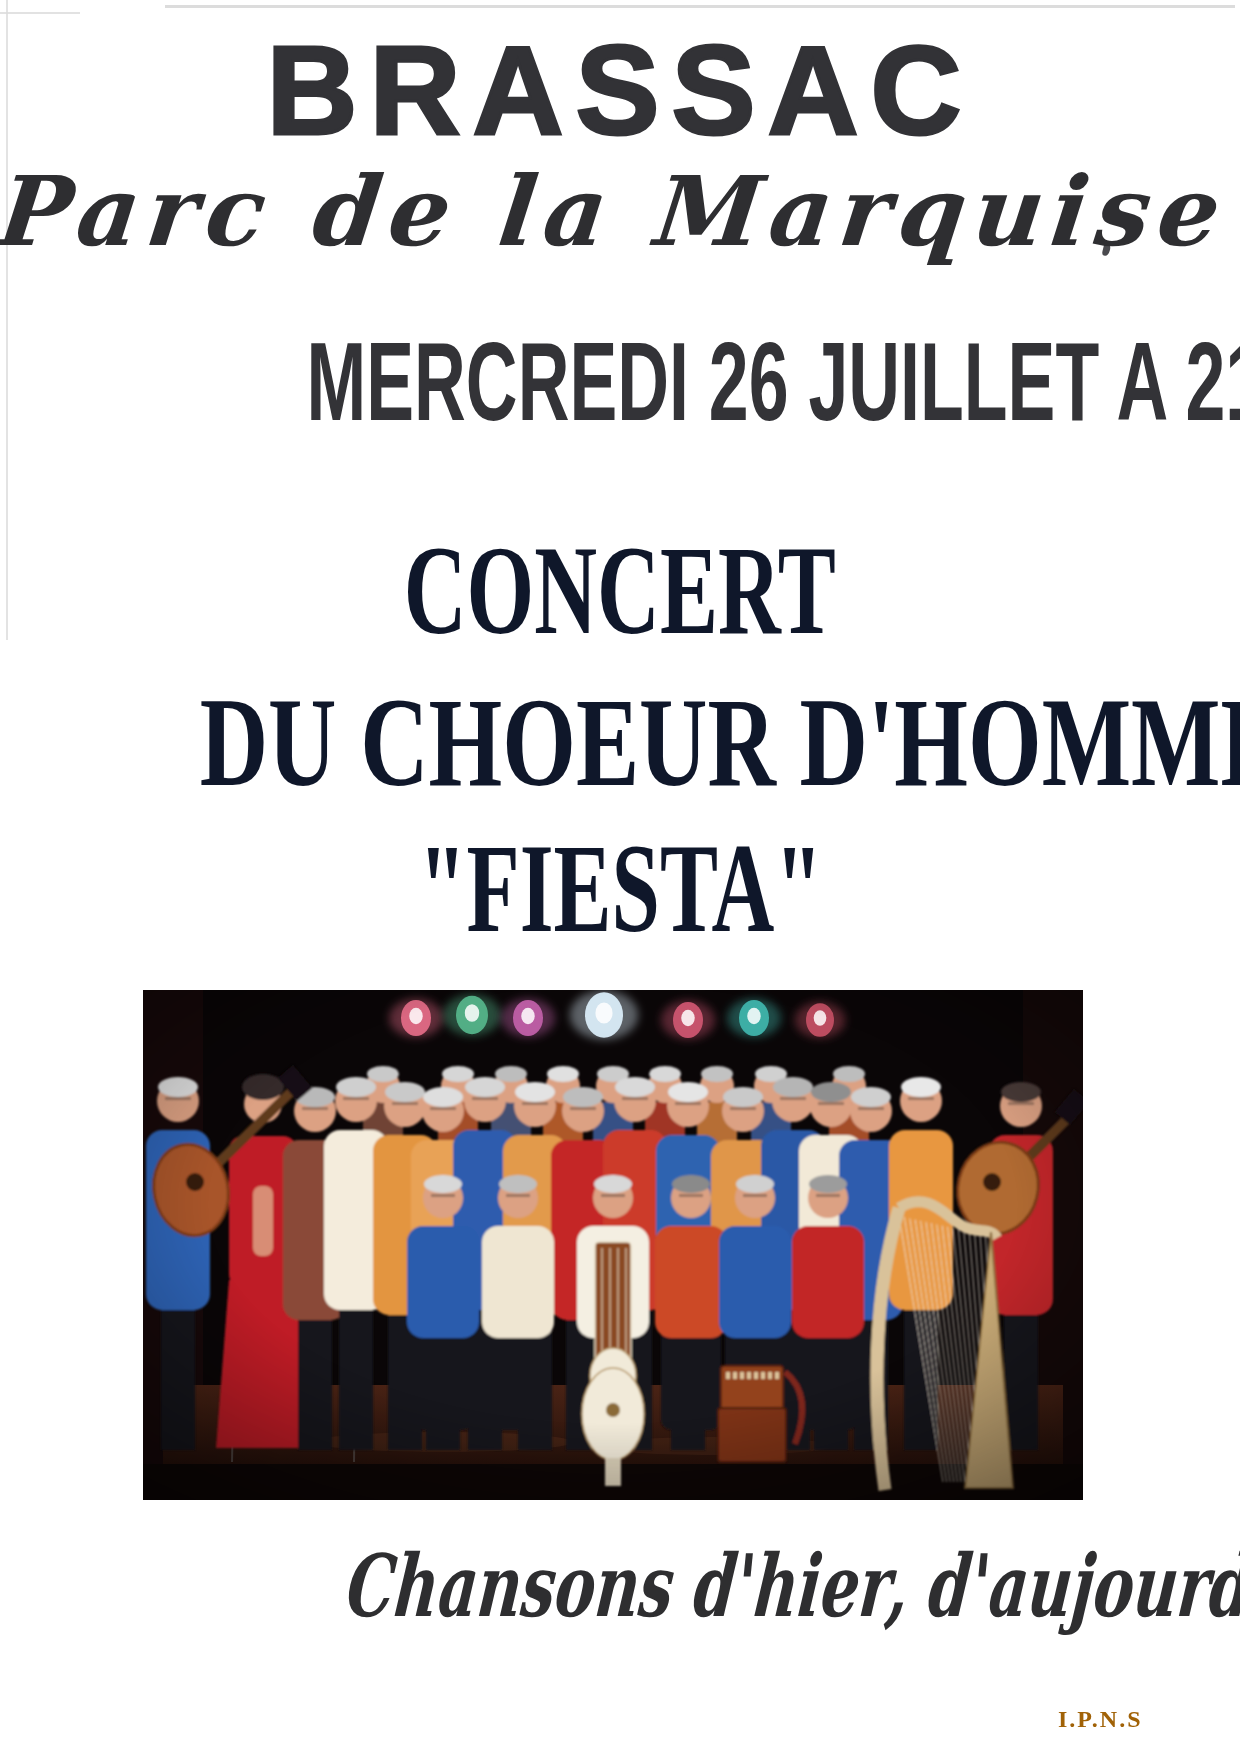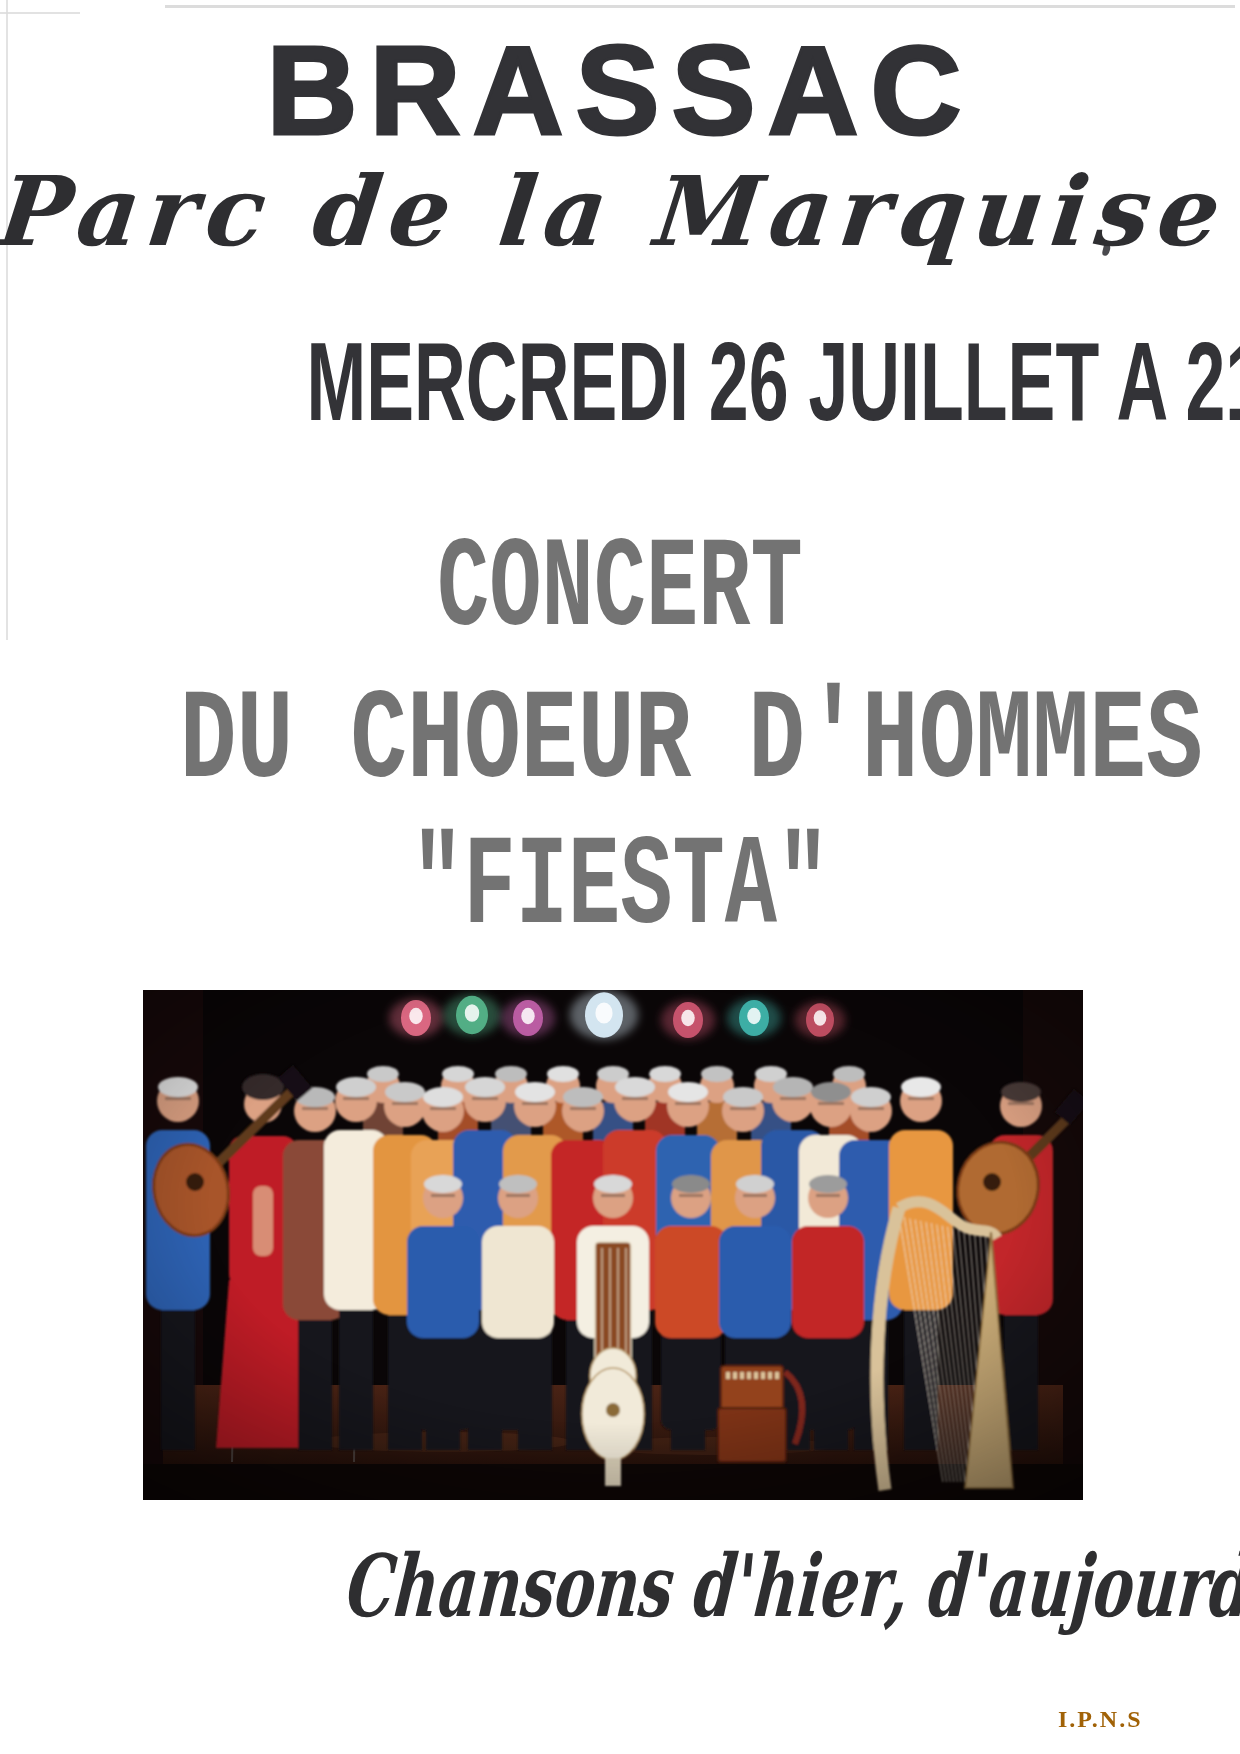--- a/index.html
+++ b/index.html
@@ -7,21 +7,21 @@
         overflow:hidden;font-family:"Liberation Sans",sans-serif;}
   .line{position:absolute;left:0;width:100%;text-align:center;line-height:1;white-space:nowrap;}
   .inner{display:inline-block;transform-origin:center top;}
   .title{top:28px;font-family:"Liberation Sans",sans-serif;font-weight:bold;font-size:126px;
          letter-spacing:12px;color:#323236;-webkit-text-stroke:3px #323236;}
   .subtitle{top:164px;font-family:"DejaVu Serif","Liberation Serif",serif;font-style:italic;
             font-weight:bold;font-size:96px;letter-spacing:8px;color:#2e2e31;}
   .subtitle .inner{transform:skewX(-7deg);}
   .dateline{top:326px;font-weight:bold;font-size:112px;color:#333337;}
   .dateline .inner{transform:scaleX(0.64);}
-  .serifline{font-family:Liberation Mono, monospace;font-weight:bold;color:#737373;}
+  .serifline{font-family:Liberation Serif, serif;font-weight:bold;color:#0f172a;}
   .concert1{top:526px;font-size:128px;}
   .concert1 .inner{transform:scaleX(0.68);}
   .concert2{top:678px;font-size:128px;}
   .concert2 .inner{transform:scaleX(0.74);}
   .concert3{top:824px;font-size:128px;}
   .concert3 .inner{transform:scaleX(0.68);}
   .photo{position:absolute;left:143px;top:990px;width:940px;height:510px;background:#0a0607;}
   .photo svg{display:block;}
   .caption{top:1543px;font-family:"DejaVu Serif","Liberation Serif",serif;font-style:italic;
            font-weight:bold;font-size:86px;color:#2e2e30;}

